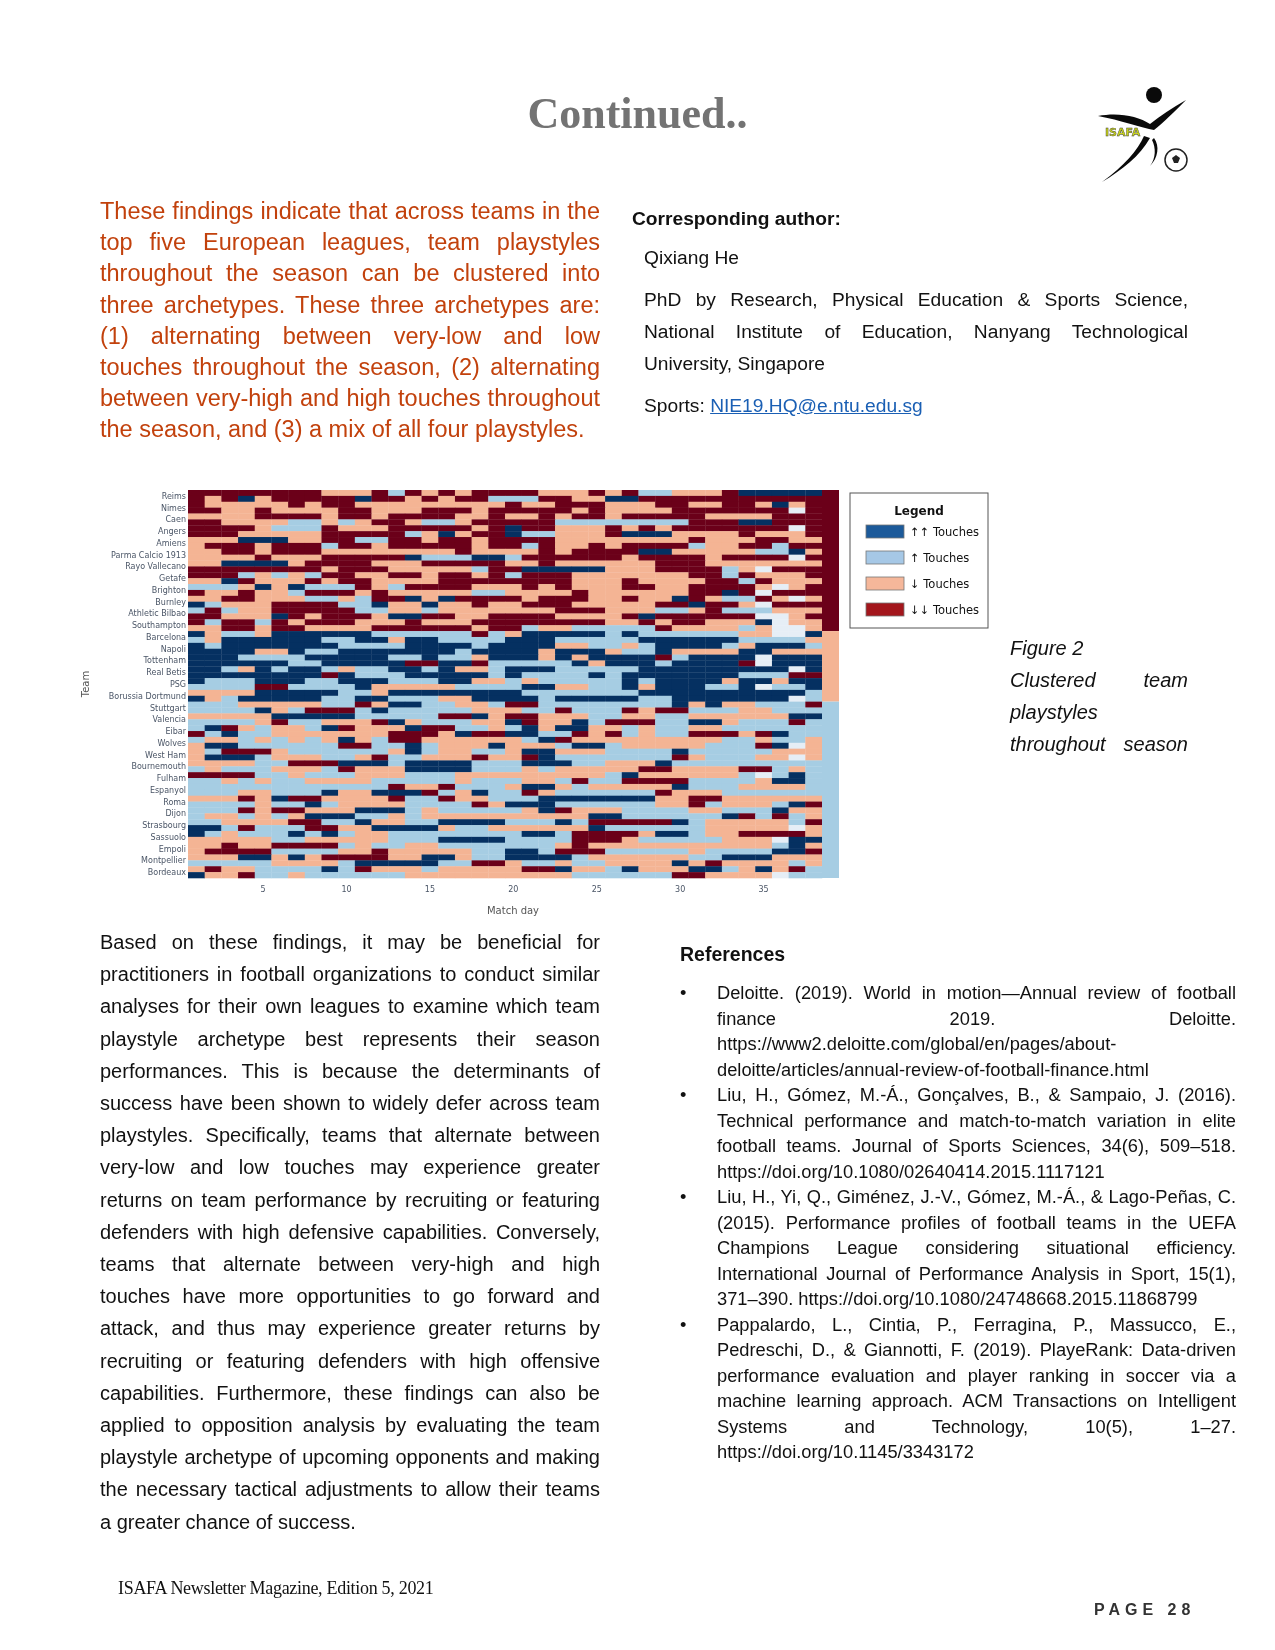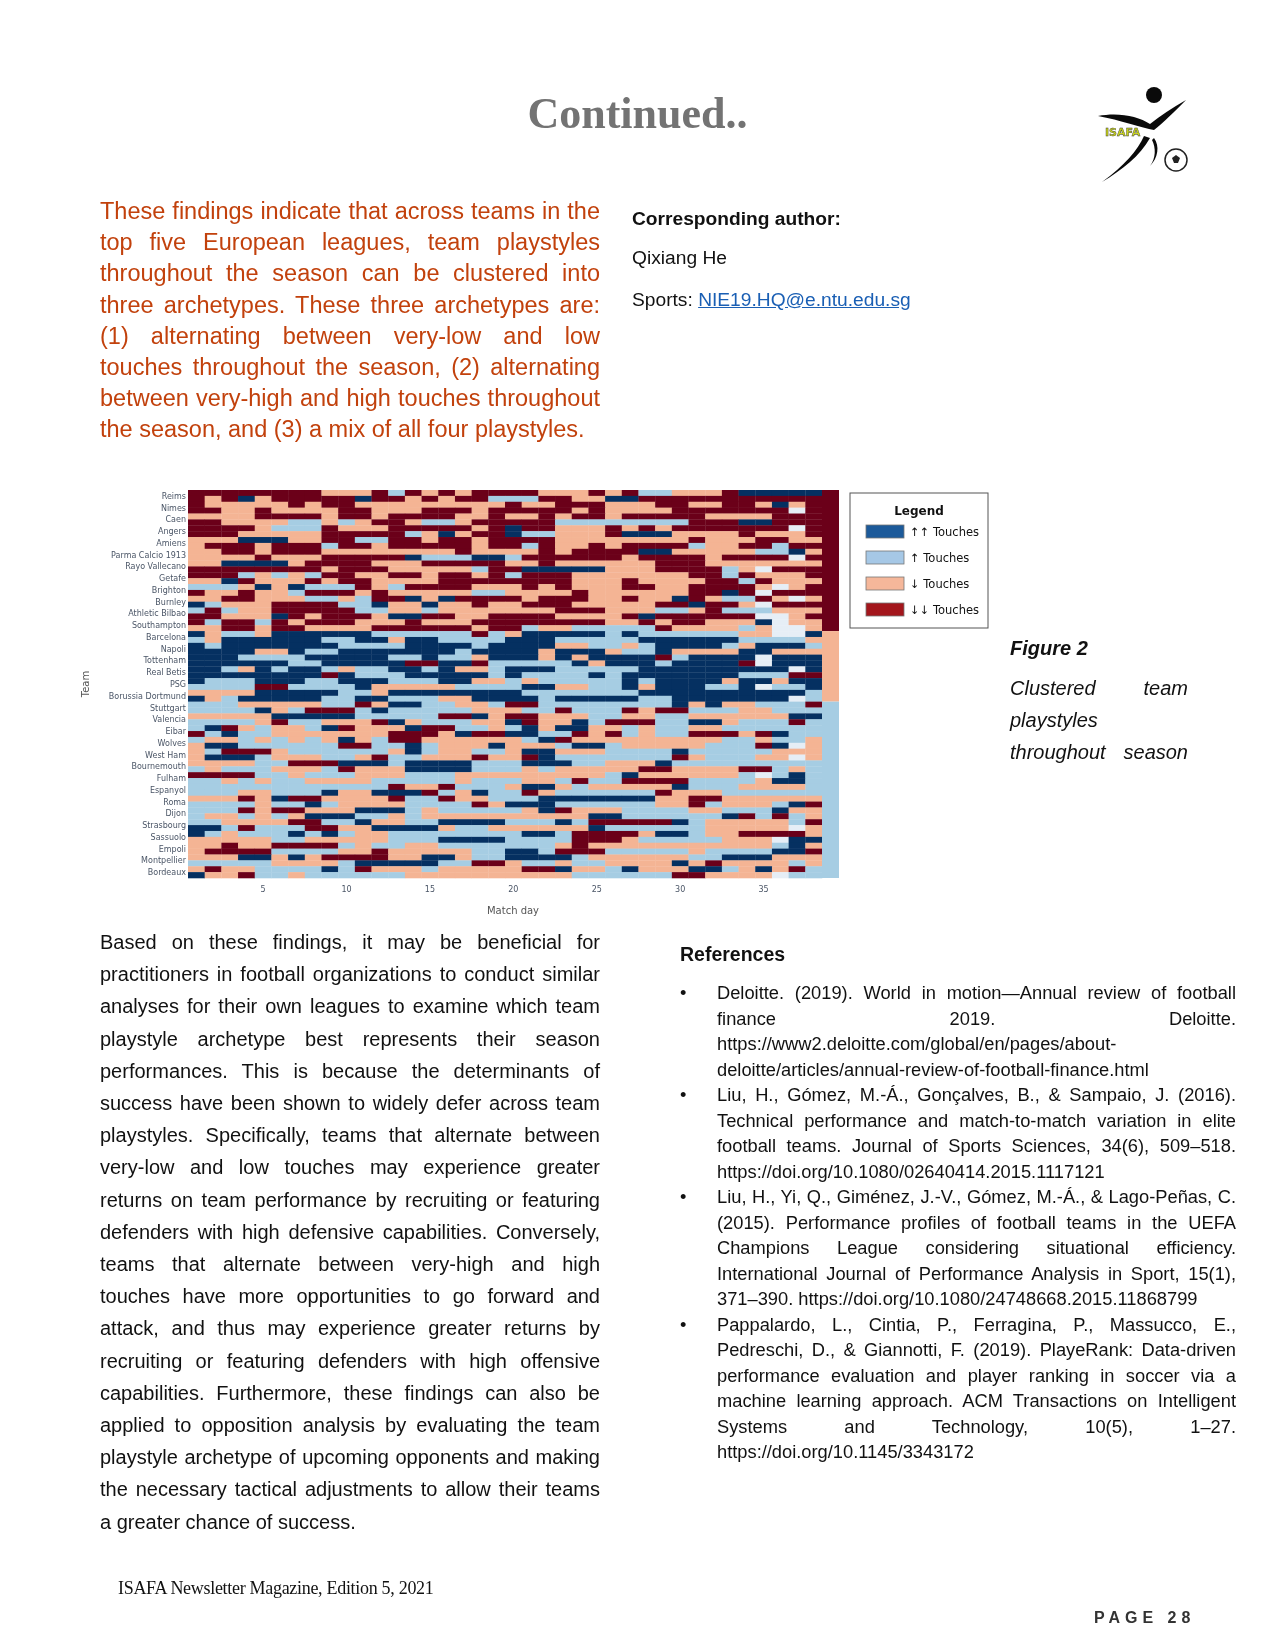--- a/index.html
+++ b/index.html
@@ -4,35 +4,35 @@
 <style>
   html, body { margin: 0; padding: 0; background: #ffffff; }
   body { width: 1275px; height: 1650px; position: relative; overflow: hidden; font-family: "Liberation Sans", sans-serif; color: #111; }
   .abs { position: absolute; }
   #title { left: 0; width: 1275px; top: 88px; text-align: center; font-family: "Liberation Serif", serif; font-weight: bold; font-size: 44px; color: #737373; }
   #logo { left: 1088px; top: 86px; width: 100px; height: 98px; }
   #intro { left: 100px; top: 196px; width: 500px; font-size: 23.5px; line-height: 31.2px; text-align: justify; color: #c2410c; }
   .calibri { font-family: "Liberation Sans", sans-serif; }
   #author { left: 632px; top: 208px; width: 556px; font-size: 19.2px; color: #111; }
   #author .h { font-weight: bold; margin-bottom: 12px; }
-  #author p { margin: 0 0 10px 0; line-height: 32px; text-align: justify; }
+  #author p { margin: 0 0 10px 12px; line-height: 32px; text-align: justify; }
   #author .email-link { color: #1a5fb4; text-decoration: underline; }
   #chart { left: 76px; top: 484px; width: 930px; height: 436px; }
   #caption { left: 1010px; top: 637px; width: 178px; font-style: italic; font-size: 20px; color: #111; }
-  #caption .fig { font-weight: bold; margin-bottom: 12px; }
+  #caption .fig { font-weight: normal; margin-bottom: 4px; }
   #caption .cap { line-height: 32px; text-align: justify; text-align-last: justify; }
   #caption .cap span { display: block; }
   #body2 { left: 100px; top: 926px; width: 500px; font-size: 20px; line-height: 32.2px; text-align: justify; color: #111; }
   #refs { left: 632px; top: 943px; width: 556px; font-size: 18.3px; color: #111; margin-left: 48px; }
   #refs .h { font-weight: bold; font-size: 19.5px; margin-bottom: 14px; }
   #refs ul { margin: 0; padding: 0; list-style: none; }
   #refs li { position: relative; padding-left: 37px; line-height: 25.5px; text-align: justify; margin-bottom: 0; word-break: break-word; }
   #refs li .bullet { position: absolute; left: 0; top: 0; }
   #footer-left { left: 82px; top: 1578px; font-family: "Liberation Serif", serif; font-size: 18px; color: #111; letter-spacing: -0.3px; margin-left: 36px; }
-  #footer-right { left: 1094px; top: 1601px; font-size: 16px; font-weight: bold; letter-spacing: 5px; color: #333; margin-top: 8px; }
+  #footer-right { left: 1094px; top: 1601px; font-size: 16px; font-weight: bold; letter-spacing: 5px; color: #333; }
   svg text { font-family: "DejaVu Sans", sans-serif; }
 </style>
 </head>
 <body>
 
 <div id="title" class="abs">Continued..</div>
 
 <div id="logo" class="abs">
   <svg width="100" height="98" viewBox="0 0 100 98">
     <ellipse cx="66" cy="9" rx="8" ry="8" fill="#0a0a0a"></ellipse>
@@ -44,20 +44,21 @@
     <rect x="16" y="40" width="30" height="12" fill="#fff"></rect>
     <text x="17" y="50" font-size="11" font-weight="bold" fill="#c8d31c" stroke="#333" stroke-width="0.4">ISAFA</text>
   </svg>
 </div>
 
 <div id="intro" class="abs">These findings indicate that across teams in the top five European leagues, team playstyles throughout the season can be clustered into three archetypes. These three archetypes are: (1) alternating between very-low and low touches throughout the season, (2) alternating between very-high and high touches throughout the season, and (3) a mix of all four playstyles.</div>
 
 <div id="author" class="abs calibri">
   <div class="h">Corresponding author:</div>
   <p>Qixiang He</p>
+  <p>PhD by Research, Physical Education &amp; Sports Science, National Institute of Education, Nanyang Technological University, Singapore</p>
   <p><span>Sports: </span><a class="email-link">NIE19.HQ@e.ntu.edu.sg</a></p>
 </div>
 
 <div id="chart" class="abs">
   <svg id="chart-svg" width="930" height="436">
     <g id="cells">
         <rect x="112.00" y="6.00" width="16.98" height="6.18" fill="#6b0019"></rect>
         <rect x="128.68" y="6.00" width="16.98" height="6.18" fill="#6b0019"></rect>
         <rect x="145.37" y="6.00" width="16.98" height="6.18" fill="#6b0019"></rect>
         <rect x="162.05" y="6.00" width="16.98" height="6.18" fill="#6b0019"></rect>

